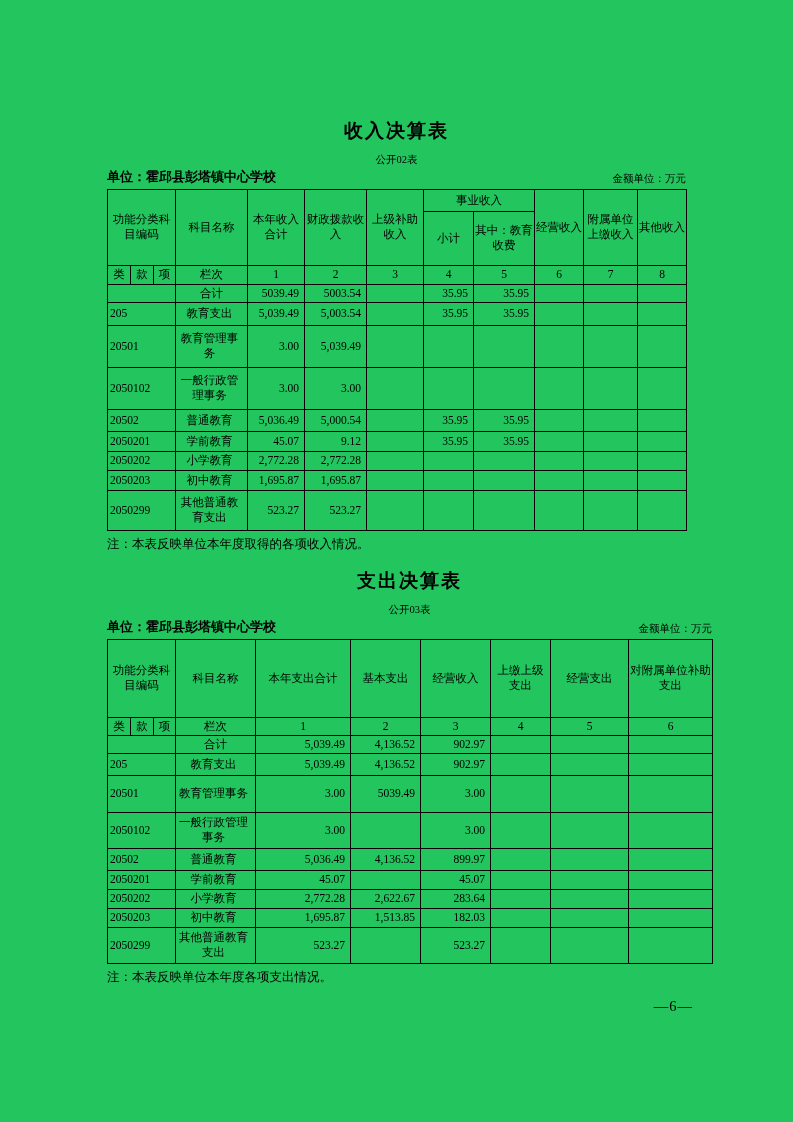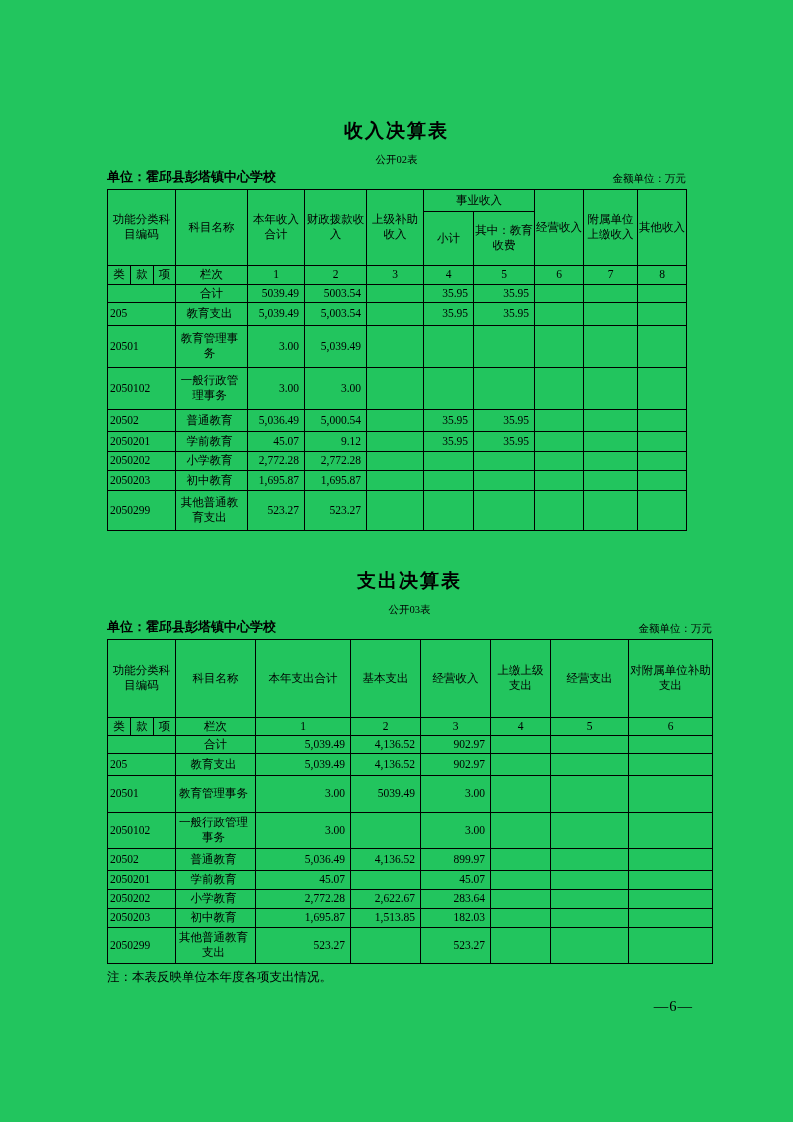--- a/index.html
+++ b/index.html
@@ -201,20 +201,21 @@
           <td class="num">523.27</td>
           <td class="num"></td>
           <td class="num"></td>
           <td class="num"></td>
           <td class="num"></td>
           <td class="num"></td>
           <td class="num"></td>
         </tr>
       </tbody>
     </table>
+    <div class="note">注：本表反映单位本年度取得的各项收入情况。</div>
   </div>
 
   <div class="section sec-expense">
     <div class="tbl-title">支出决算表</div>
     <div class="form-label">公开03表</div>
     <div class="unit-row">
       <span class="unit-name">单位：霍邱县彭塔镇中心学校</span>
       <span class="amount-unit">金额单位：万元</span>
     </div>
 

